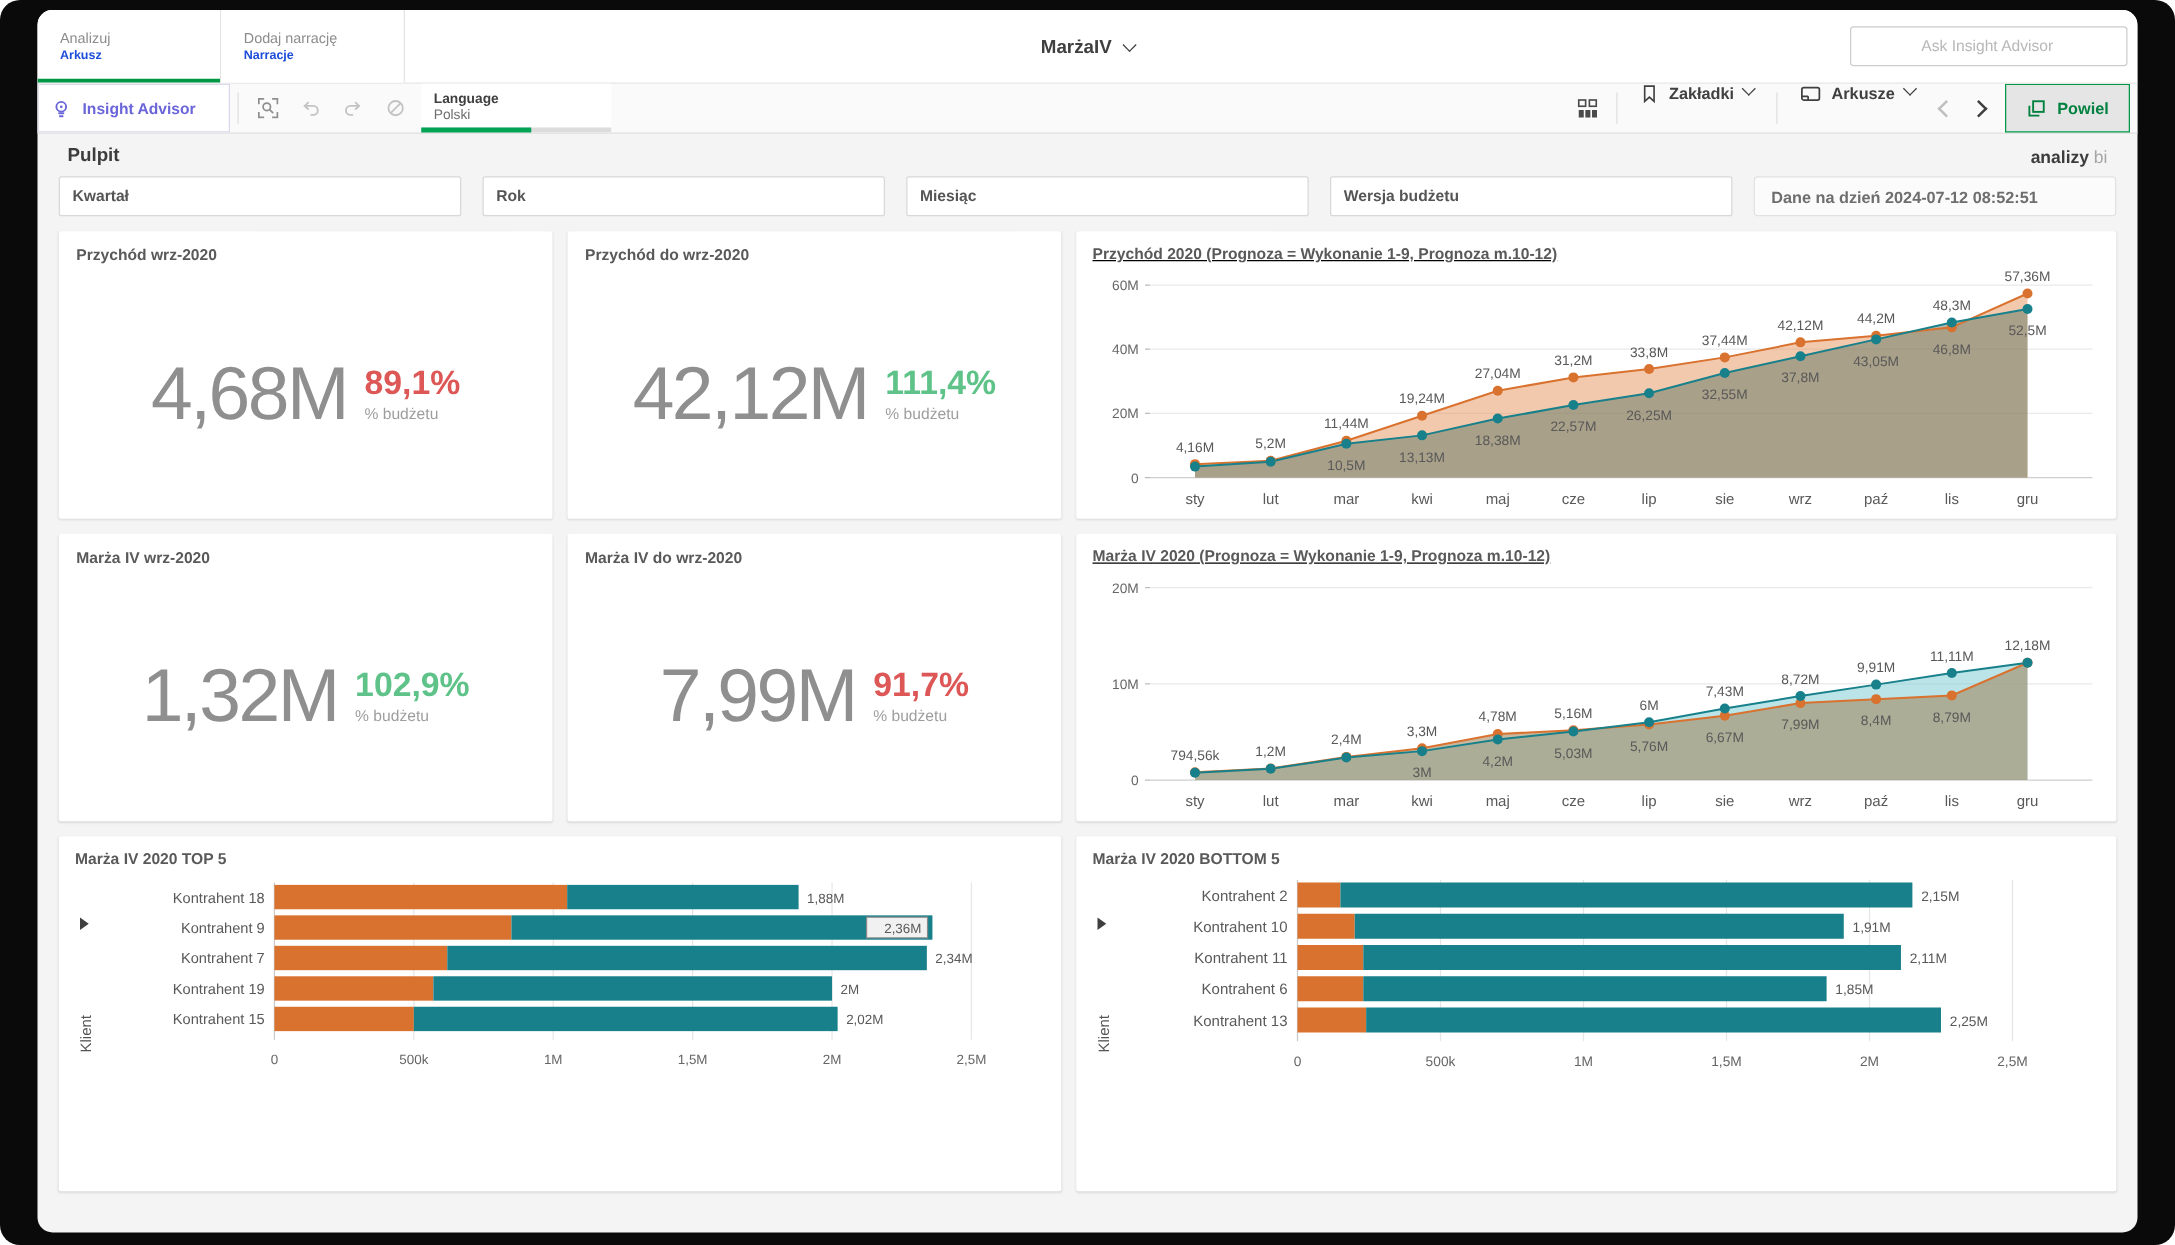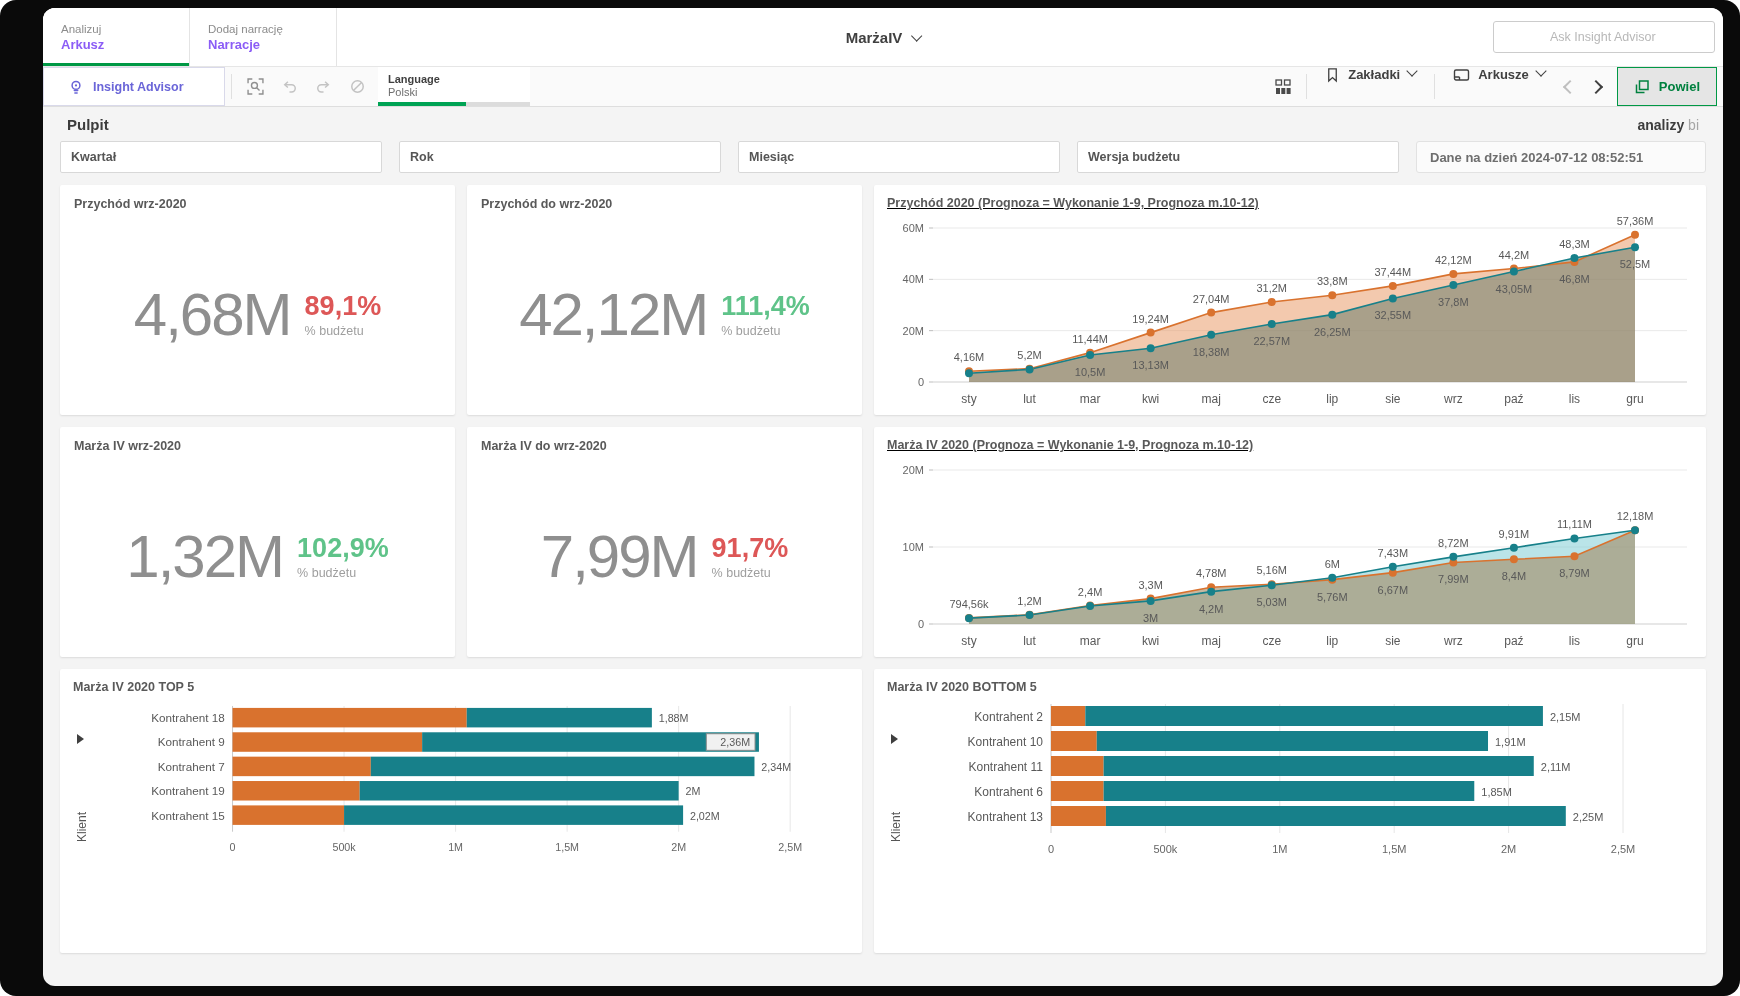--- a/index.html
+++ b/index.html
@@ -1,38 +1,38 @@
 <!DOCTYPE html>
 <html><head>
 <meta charset="utf-8">
 <style>
   html,body{margin:0;padding:0;background:#fff;}
   body{font-family:"Liberation Sans",sans-serif;}
   .frame{position:relative;width:1740px;height:996px;background:#0a0a0a;border-radius:16px;overflow:hidden;}
-  .app{position:absolute;left:43px;top:8px;width:1680px;height:978px;background:#f4f4f4;border-radius:12px;overflow:hidden;}
+  .app{position:absolute;left:30px;top:8px;width:1680px;height:978px;background:#f4f4f4;border-radius:12px;overflow:hidden;}
 
   
   .topbar{position:relative;height:58px;background:#fff;border-bottom:1px solid #e6e6e6;display:flex;}
   .tab{position:relative;display:flex;flex-direction:column;justify-content:center;gap:2px;padding:0 18px;min-width:110px;
        border-right:1px solid #e4e4e4;background:#fff;cursor:pointer;}
   .tab-sub{font-size:11.5px;color:#8c8c8c;}
-  .tab-label{font-size:13px;font-weight:bold;color:#8b5cf6;}
+  .tab-label{font-size:10px;font-weight:bold;color:#1d4ed8;}
   .tab.active::after{content:'';position:absolute;left:0;right:0;bottom:0;height:3px;background:#009845;}
   .app-title{position:absolute;left:50%;top:0;height:58px;transform:translateX(-50%);display:flex;align-items:center;gap:10px;
              font-size:15px;font-weight:bold;color:#404040;cursor:pointer;}
   .cv{display:inline-block;width:7px;height:7px;border-right:1.7px solid currentColor;border-bottom:1.7px solid currentColor;
       transform:rotate(45deg);margin-bottom:3px;}
   .search-box{position:absolute;right:8px;top:13px;width:200px;height:30px;border:1px solid #ccc;border-radius:3px;background:#fff;
               display:flex;align-items:center;gap:8px;padding:0 10px;}
   .search-box input{border:0;outline:0;flex:1;font-size:12.5px;font-family:inherit;color:#555;background:transparent;margin-left:36px;}
   .search-box input::placeholder{color:#b8b8b8;}
 
   
   .toolbar{height:39px;background:#fafafa;border-bottom:1px solid #dedede;display:flex;align-items:stretch;padding-right:6px;}
-  .ia-btn{width:132px;display:flex;align-items:center;gap:9px;padding:0 24px;background:#fff;border:1px solid #d9d9ea;
+  .ia-btn{width:132px;display:flex;align-items:center;gap:9px;padding:0 10px;background:#fff;border:1px solid #d9d9ea;
           color:#6a65d8;font-weight:bold;font-size:12.5px;cursor:pointer;}
   .tb-sep{width:1px;background:#e0e0e0;margin:7px 6px;}
   .icon-btn{width:34px;display:flex;align-items:center;justify-content:center;cursor:pointer;color:#b5b5b5;}
   .icon-btn.dark{color:#4a4a4a;}
   .lang-chip{position:relative;width:132px;background:#fff;display:flex;flex-direction:column;justify-content:center;
              padding:2px 10px 5px;margin-left:4px;cursor:pointer;}
   .lang-title{font-size:11px;font-weight:bold;color:#3f3f3f;}
   .lang-val{font-size:11px;color:#6e6e6e;margin-top:1px;}
   .lang-bar{position:absolute;left:0;right:0;bottom:0;height:4px;background:#dcdcdc;}
   .lang-bar i{display:block;height:100%;width:58%;background:#00a354;}

